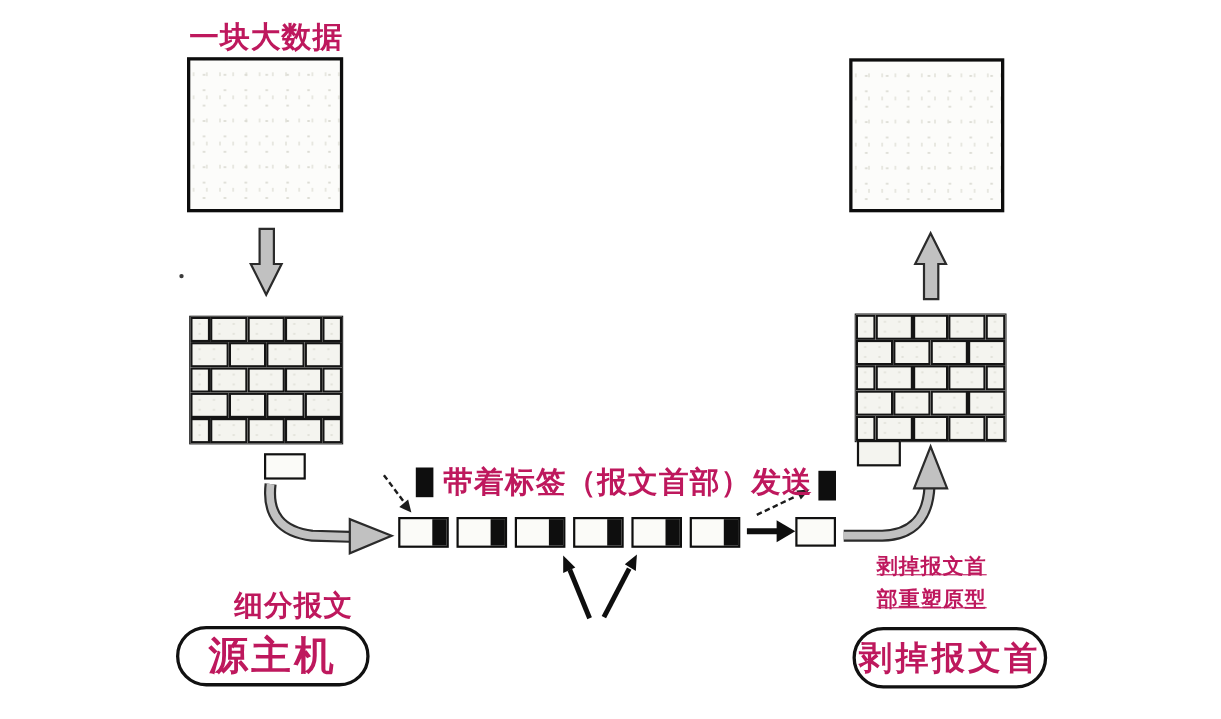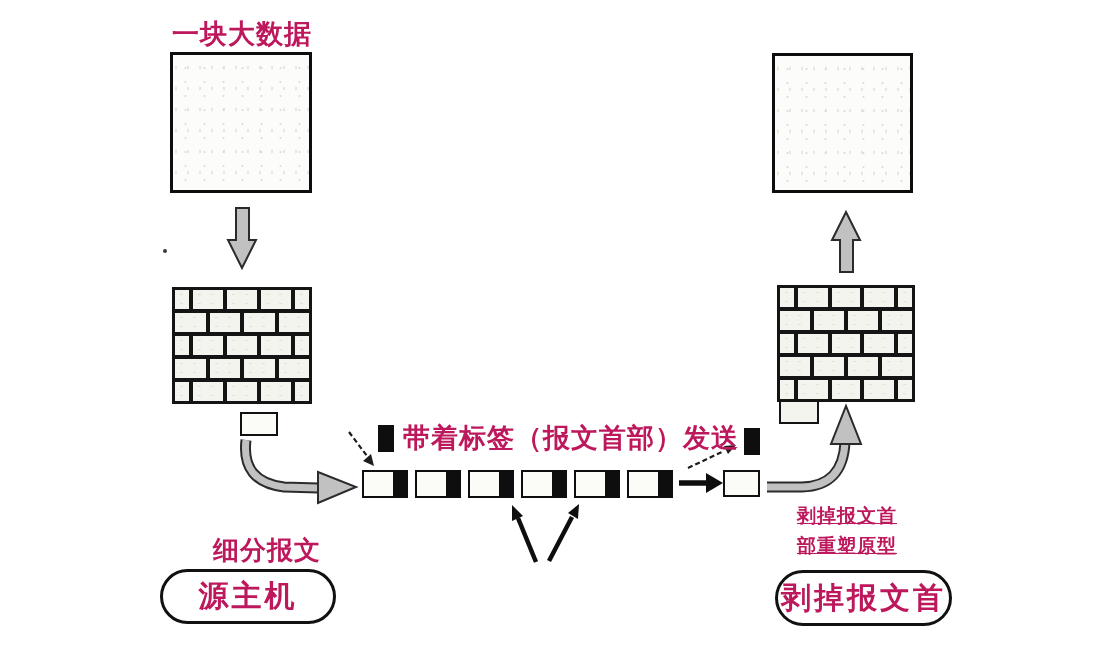--- a/index.html
+++ b/index.html
@@ -130,21 +130,21 @@
         <div class="brick" style="width: 25%;"></div>
         <div class="brick" style="width: 13%;"></div>
       </div>
     </div>
 
   <div class="abs msg-box" style="left:240px;top:412px;width:38px;height:24px;"></div>
 
   <div class="abs lbl" style="left:176px;top:533px;width:145px;text-align:right;font-size:26px;">细分报文</div>
 
   <div class="abs host-pill" style="left:160px;top:569px;width:176px;height:55px;">
-    <span class="lbl" style="font-size:30px;">源主机</span>
+    <span class="lbl" style="font-size:36px;">源主机</span>
   </div>
 
   <div class="abs" id="legend" style="left:378px;top:421px;height:34px;">
     <span class="header-block" style="width:16px;height:27px;display:inline-block;"></span>
     <span class="lbl" style="font-size:27px;">带着标签（报文首部）发送</span>
   </div>
 
   <div class="abs" id="packet-row" style="left:362px;top:470px;height:28px;">
       <div class="packet">
         <div class="hdr"></div>

